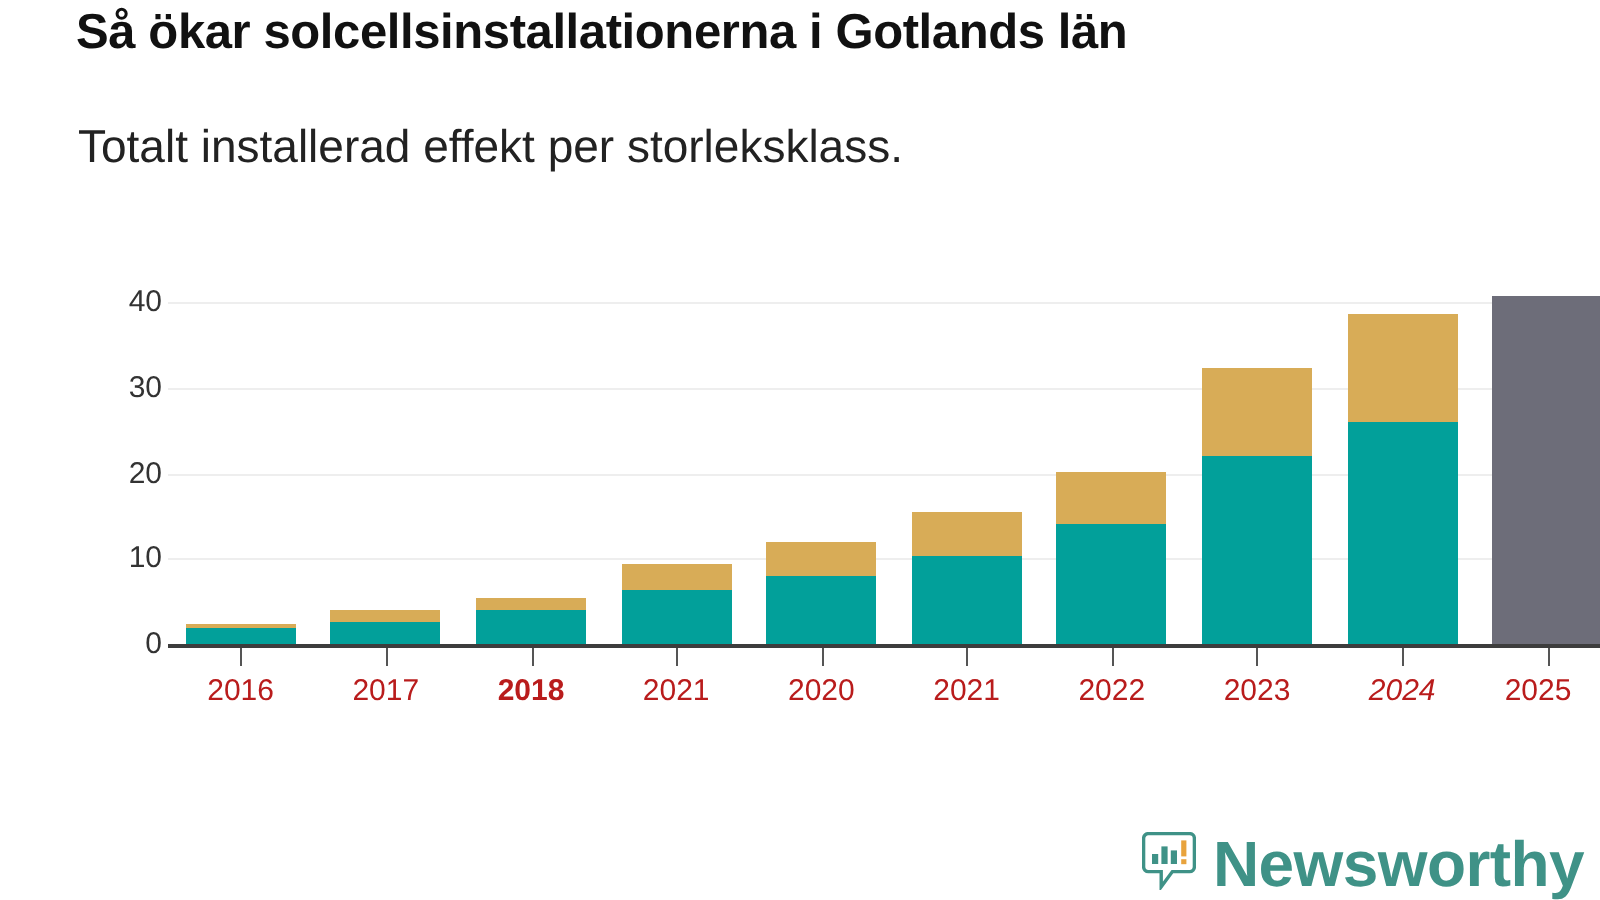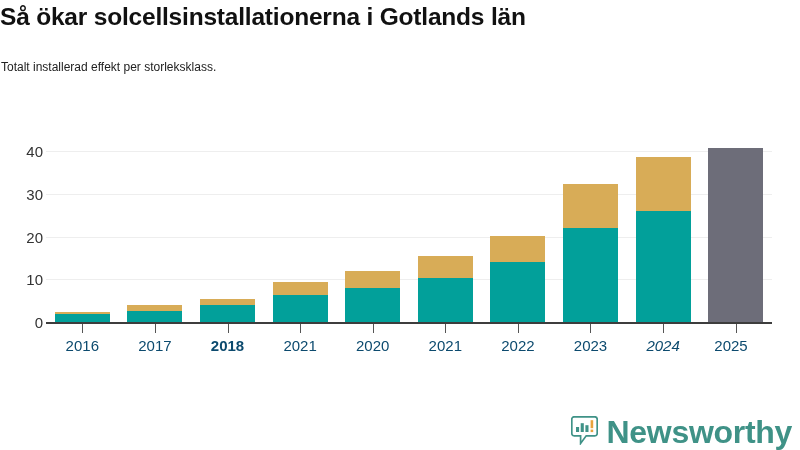--- a/index.html
+++ b/index.html
@@ -12,38 +12,39 @@
     background: #ffffff;
     font-family: "Liberation Sans", sans-serif;
     color: #1a1a1a;
     overflow: hidden;
     position: relative;
   }
 
   .page {
     position: absolute;
     inset: 0;
+    margin-left: 38px;
   }
 
   
   #chart-title {
     position: absolute;
     left: 0px;
     top: 3px;
     font-size: 24.5px;
     font-weight: bold;
     letter-spacing: -0.2px;
     color: #111111;
     white-space: nowrap;
   }
   #chart-subtitle {
     position: absolute;
     left: 1px;
     top: 60px;
-    font-size: 12px;
+    font-size: 23px;
     font-weight: normal;
     color: #222222;
     white-space: nowrap;
   }
 
   
   #plot-area {
     position: absolute;
     left: 0px;
     top: 0px;
@@ -82,21 +83,21 @@
     width: 1px;
     height: 9px;
     background: #555555;
   }
   .xtick-label {
     position: absolute;
     top: 337px;
     width: 70px;
     text-align: center;
     font-size: 15px;
-    color: #0c4a6e;
+    color: #b91c1c;
     white-space: nowrap;
   }
 
   .bar-seg {
     position: absolute;
   }
 
   
   #legend {
     position: absolute;

